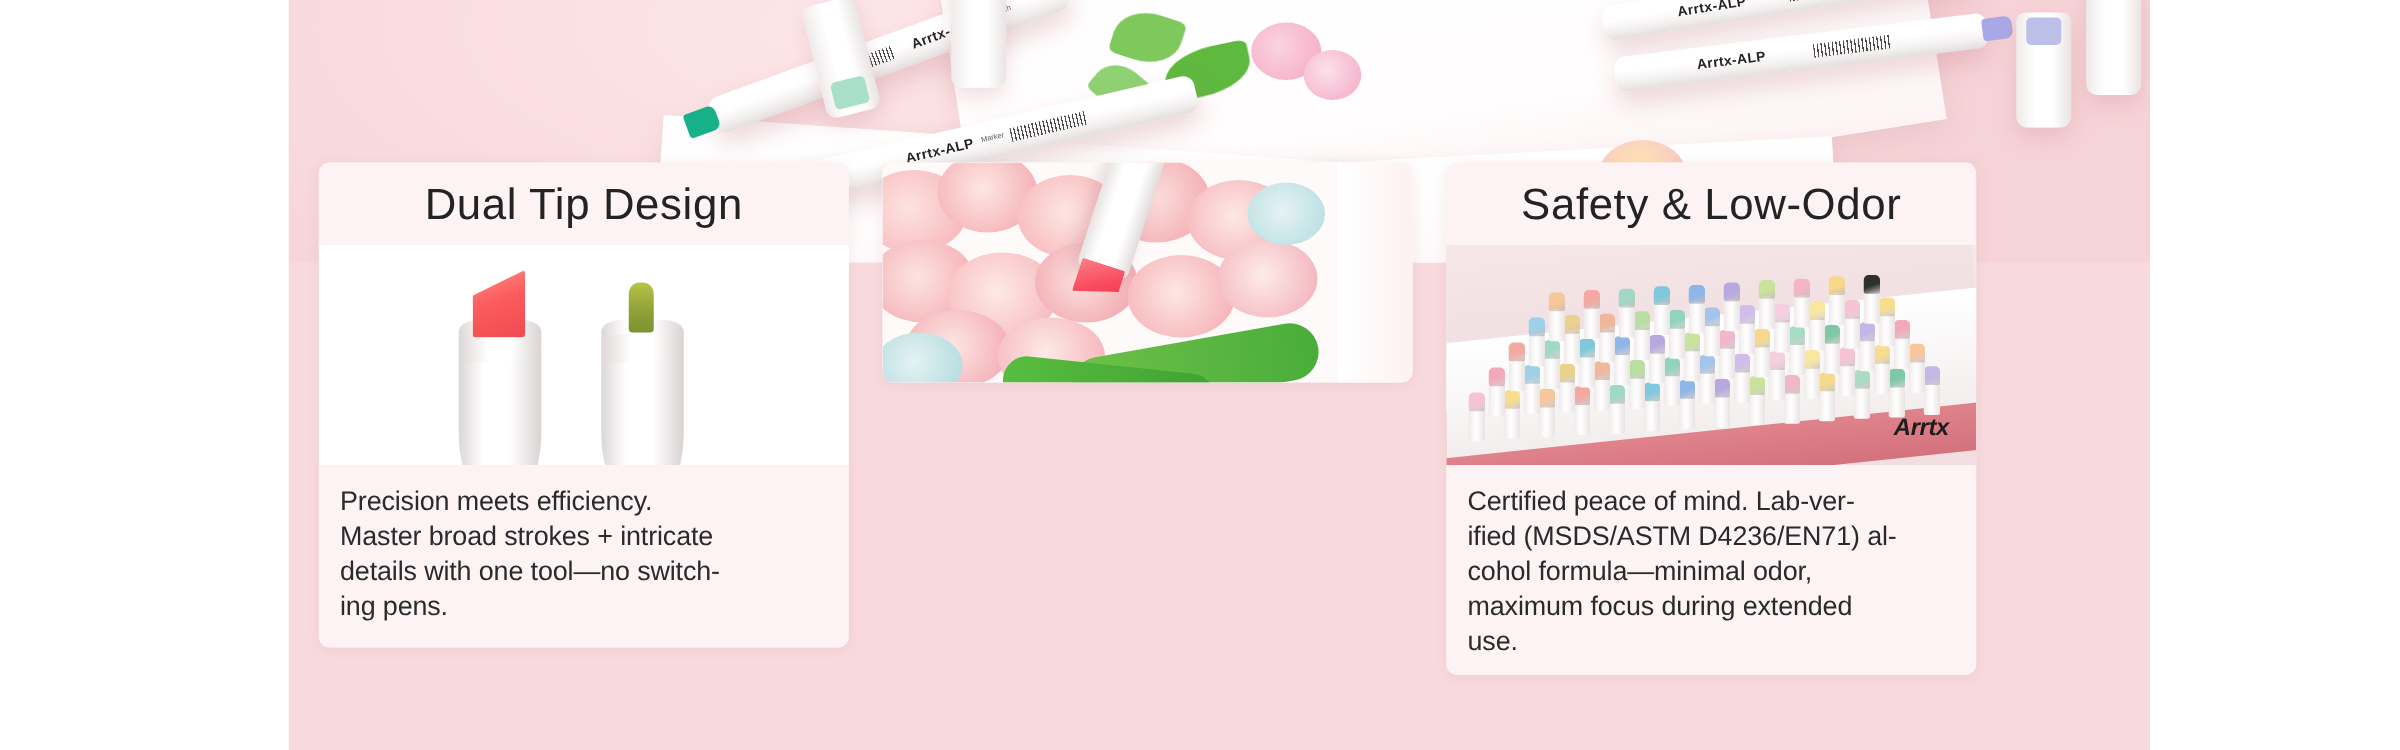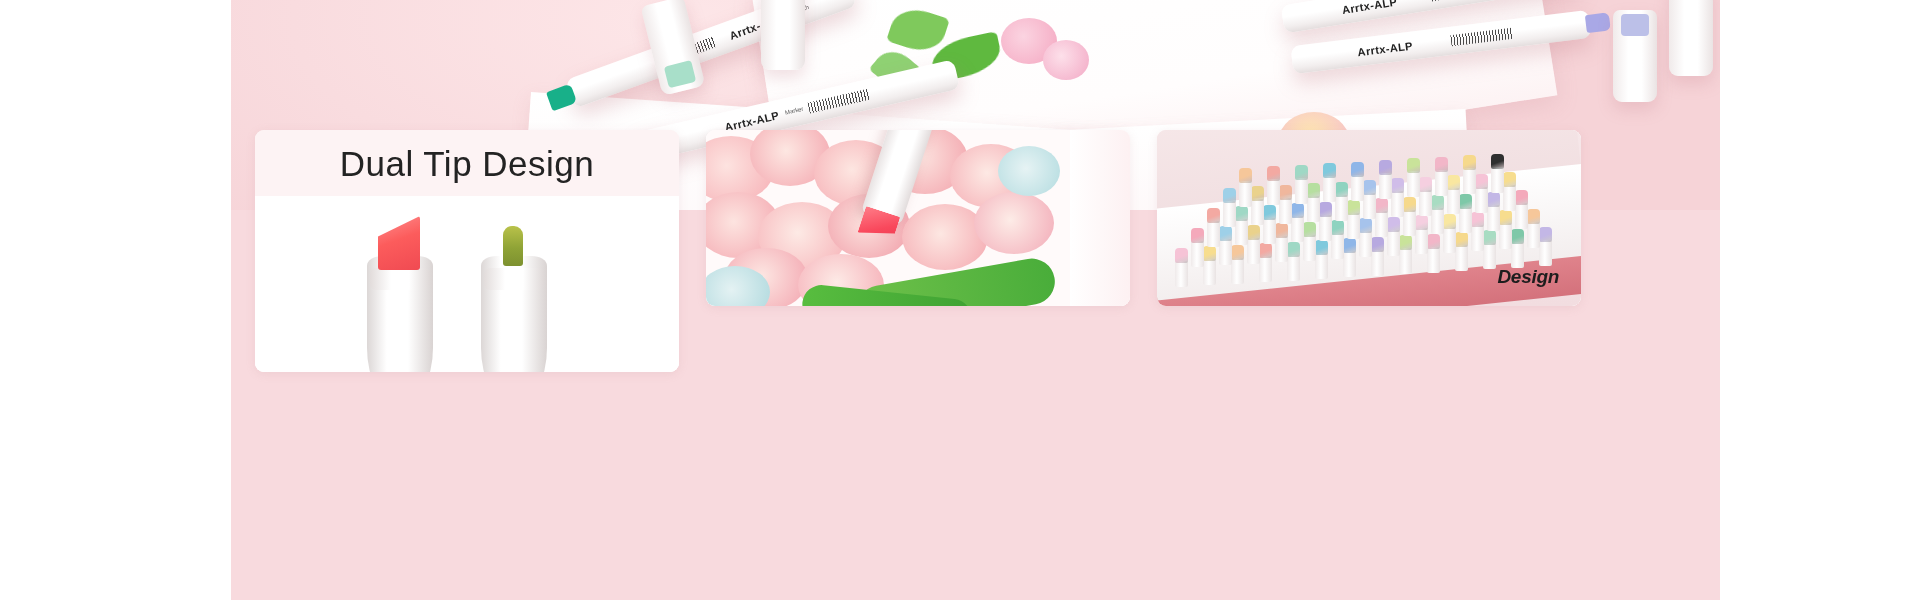--- a/index.html
+++ b/index.html
@@ -370,20 +370,24 @@
               <div class="tip-collar"></div>
               <div class="chisel"></div>
             </div>
             <div class="tip-unit" style="left:226px;">
               <div class="tip-body"></div>
               <div class="tip-collar"></div>
               <div class="bullet"></div>
             </div>
           </div>
         </div>
+        <div class="card-body">Precision meets efficiency.
+Master broad strokes + intricate
+details with one tool—no switch-
+ing pens.</div>
       </div>
 
       <div class="card">
         <div class="card-media">
           <div class="art">
             <div class="petal" style="left:-18px;top:6px;width:86px;height:66px;background:radial-gradient(circle at 45% 45%,#fde3e0,#f6aeb4);"></div>
             <div class="petal" style="left:44px;top:-8px;width:80px;height:64px;background:radial-gradient(circle at 45% 45%,#fde7e2,#f3a3ac);"></div>
             <div class="petal" style="left:108px;top:10px;width:84px;height:66px;background:radial-gradient(circle at 45% 45%,#fde6e1,#f5aab1);"></div>
             <div class="petal" style="left:176px;top:-4px;width:86px;height:68px;background:radial-gradient(circle at 45% 45%,#fce3df,#f2a0a9);"></div>
             <div class="petal" style="left:244px;top:14px;width:82px;height:64px;background:radial-gradient(circle at 45% 45%,#fde9e4,#f4a8b0);"></div>
@@ -400,20 +404,21 @@
             <div class="stem" style="left:96px;top:162px;width:170px;height:38px;transform:rotate(6deg);background:linear-gradient(90deg,#58bd3f,#3fa233);"></div>
             <div class="art-pen">
               <div class="art-pen-nib"></div>
             </div>
             <div class="side-strip"></div>
           </div>
         </div>
       </div>
 
       <div class="card card3 tall">
+        <div class="card-title">Safety &amp; Low-Odor</div>
         <div class="card-media">
           <div class="case-wrap">
             <div class="case-lid"></div>
             <div class="case-base"></div>
             <div class="case-tray"></div>
             <div id="marker-grid" style="position:absolute;inset:0;">
                 <div class="mk-barrel" style="left: 18px; top: 131px;"></div>
                 <div class="mk" style="left: 18px; top: 118px; background: linear-gradient(160deg, rgb(246, 195, 214) 0%, rgb(246, 195, 214) 55%, rgba(0, 0, 0, 0.16) 100%);"></div>
                 <div class="mk-barrel" style="left: 46px; top: 129.4px;"></div>
                 <div class="mk" style="left: 46px; top: 116.4px; background: linear-gradient(160deg, rgb(247, 221, 142) 0%, rgb(247, 221, 142) 55%, rgba(0, 0, 0, 0.16) 100%);"></div>
@@ -527,20 +532,25 @@
                 <div class="mk" style="left: 222px; top: 30px; background: linear-gradient(160deg, rgb(183, 169, 224) 0%, rgb(183, 169, 224) 55%, rgba(0, 0, 0, 0.16) 100%);"></div>
                 <div class="mk-barrel" style="left: 250px; top: 41.4px;"></div>
                 <div class="mk" style="left: 250px; top: 28.4px; background: linear-gradient(160deg, rgb(201, 227, 154) 0%, rgb(201, 227, 154) 55%, rgba(0, 0, 0, 0.16) 100%);"></div>
                 <div class="mk-barrel" style="left: 278px; top: 39.8px;"></div>
                 <div class="mk" style="left: 278px; top: 26.8px; background: linear-gradient(160deg, rgb(242, 182, 200) 0%, rgb(242, 182, 200) 55%, rgba(0, 0, 0, 0.16) 100%);"></div>
                 <div class="mk-barrel" style="left: 306px; top: 38.2px;"></div>
                 <div class="mk" style="left: 306px; top: 25.2px; background: linear-gradient(160deg, rgb(246, 217, 140) 0%, rgb(246, 217, 140) 55%, rgba(0, 0, 0, 0.16) 100%);"></div>
                 <div class="mk-barrel" style="left: 334px; top: 36.6px;"></div>
                 <div class="mk" style="left: 334px; top: 23.6px; background: linear-gradient(160deg, rgb(47, 47, 47) 0%, rgb(47, 47, 47) 55%, rgba(0, 0, 0, 0.16) 100%);"></div>
               </div>
-            <div class="case-brand">Design</div>
+            <div class="case-brand">Arrtx</div>
           </div>
         </div>
+        <div class="card-body">Certified peace of mind. Lab-ver-
+ified (MSDS/ASTM D4236/EN71) al-
+cohol formula—minimal odor,
+maximum focus during extended
+use.</div>
       </div>
 
     </div>
   </div>
 </div>
 
 </body></html>

